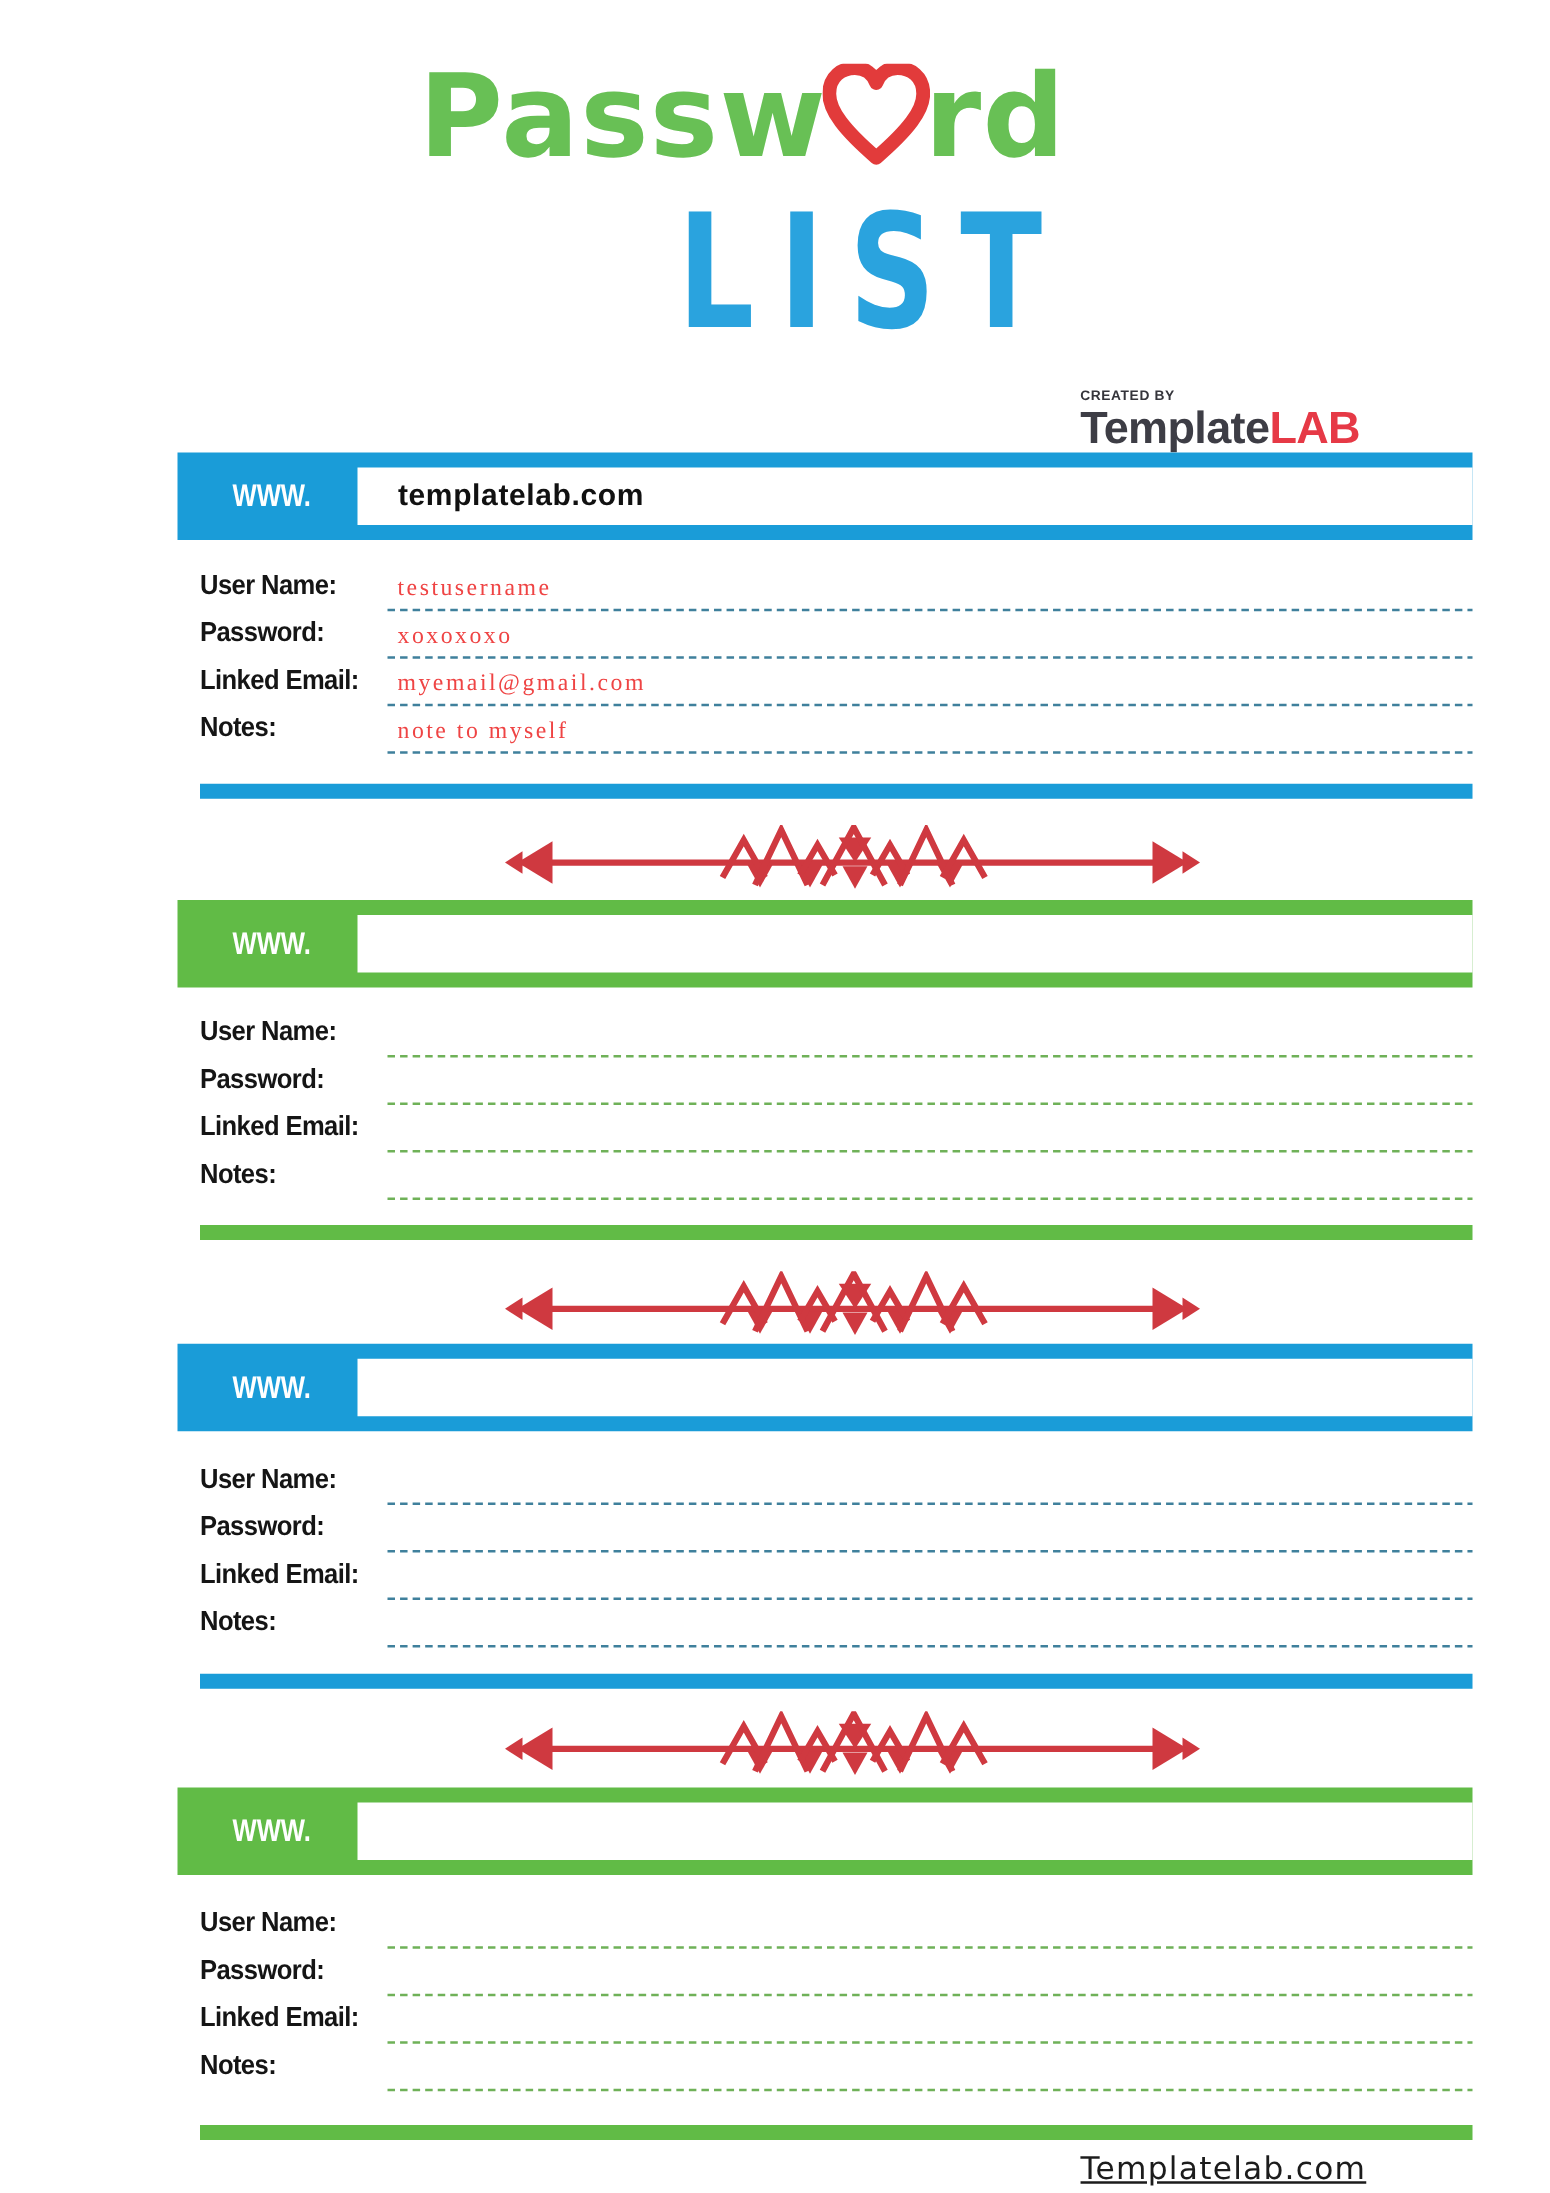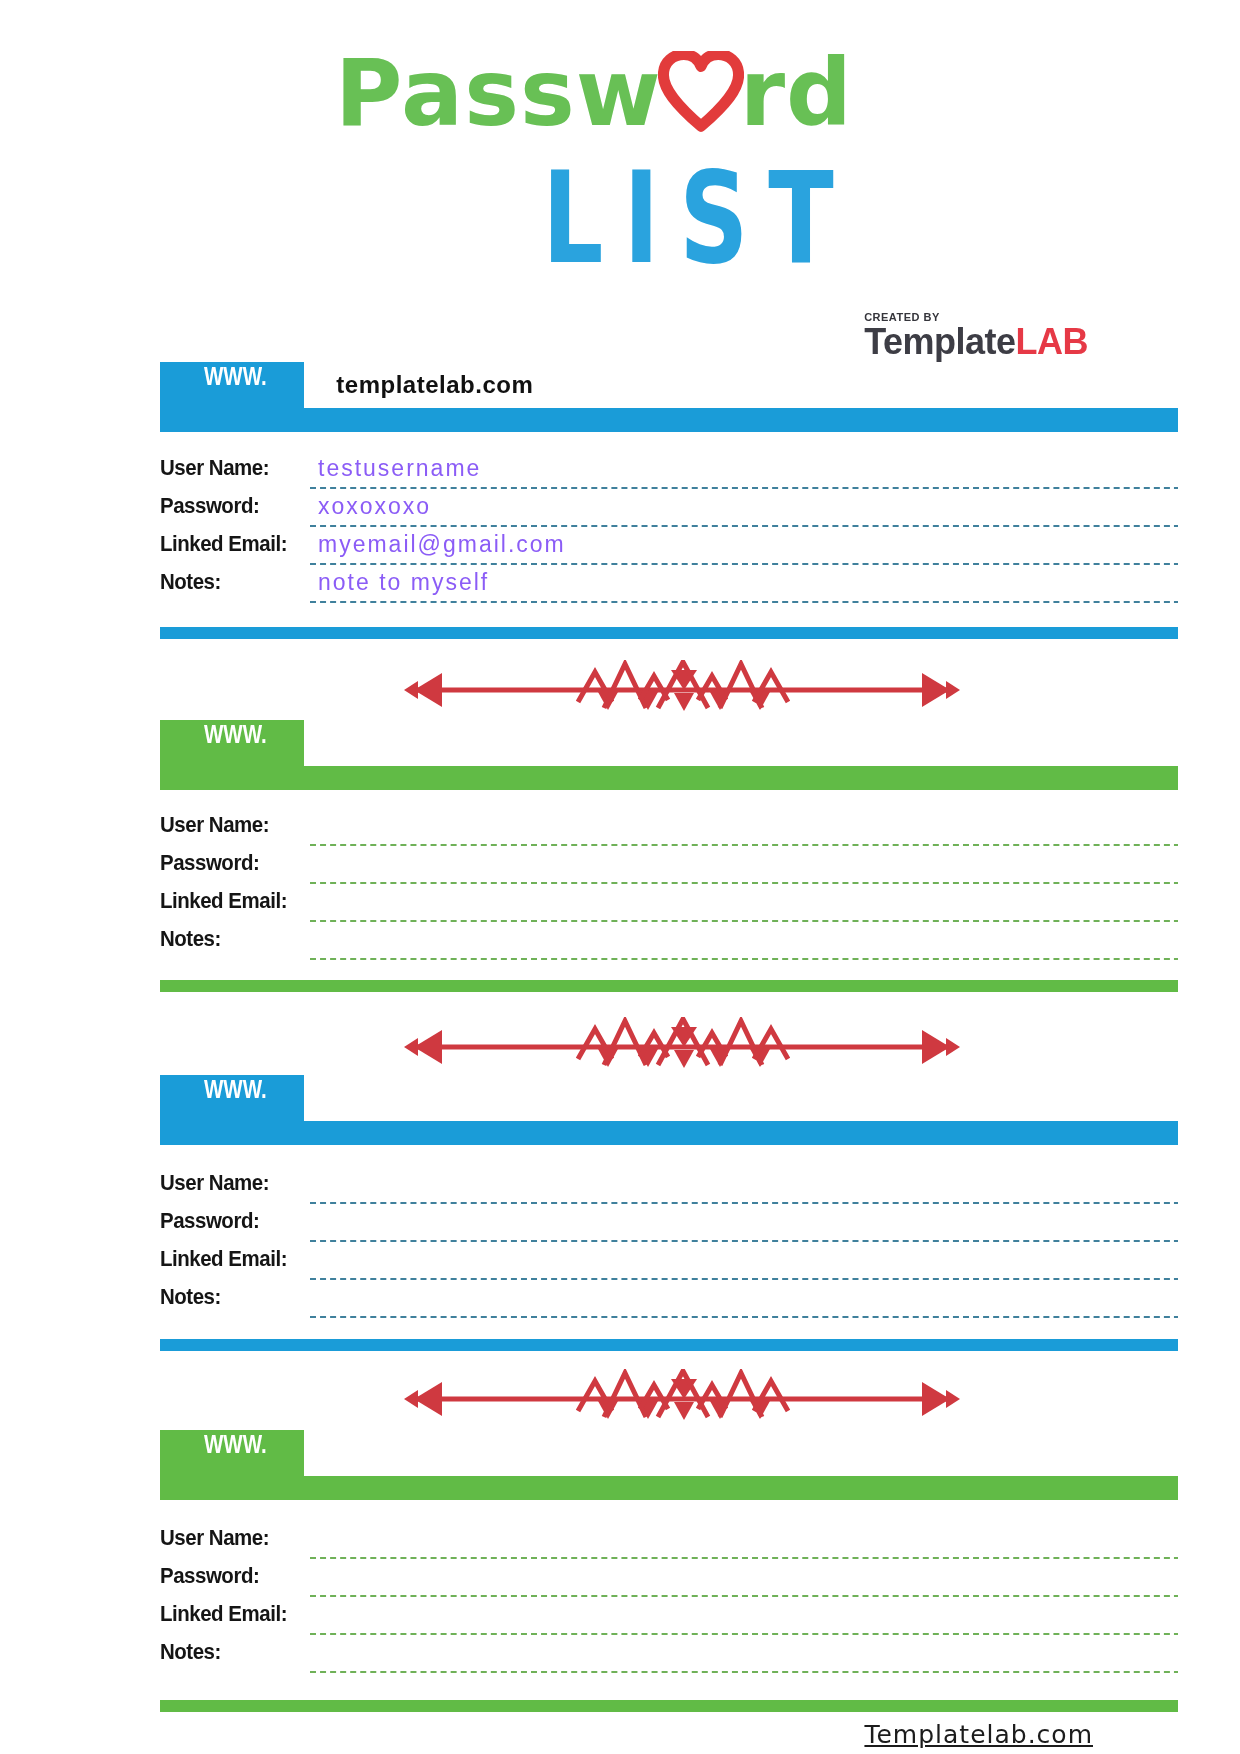--- a/index.html
+++ b/index.html
@@ -33,22 +33,22 @@
   .logo .created-by {
     display:block; font-size:11px; font-weight:bold; color:#35353b;
     letter-spacing:0.5px; margin-bottom:1px;
   }
   .logo .brand { font-size:36px; font-weight:bold; letter-spacing:-0.5px; }
   .logo .brand .p1 { color:#3d3d45; }
   .logo .brand .p2 { color:#e63946; }
 
   
   .www-bar {
-    left:98px; width:1067px; height:70px;
-    display:flex; align-items:flex-start;
+    left:80px; width:1067px; height:70px;
+    display:flex; align-items:center;
   }
   .www-bar.blue  { background:#1a9cd8; }
   .www-bar.green { background:#61bb46; }
   .www-label {
     margin-left:44px; color:#ffffff; font-weight:bold; font-size:25px;
     letter-spacing:0px; font-family:"Liberation Sans", sans-serif;
     transform:scaleX(0.82); transform-origin:left center; white-space:nowrap;
   }
   .www-input {
     margin-left:24px; width:911px; height:46px; background:#ffffff;
@@ -64,22 +64,22 @@
   }
   .field-label {
     width:150px; flex:0 0 150px; padding-bottom:8px;
     font-family:"Liberation Sans", sans-serif;
     font-size:22px; font-weight:bold; color:#151515; letter-spacing:-0.5px;
     transform:scaleX(0.93); transform-origin:left bottom; white-space:nowrap;
   }
   .field-value {
     flex:1 1 auto; padding:0 0 5px 8px; min-height:38px;
     display:flex; align-items:flex-end;
-    font-family:Liberation Sans, sans-serif;
-    font-size:23px; color:#8b5cf6; letter-spacing:2px; white-space:nowrap;
+    font-family:Liberation Serif, serif;
+    font-size:19px; color:#ef4444; letter-spacing:2px; white-space:nowrap;
   }
   .dash-blue  { border-bottom:2px dashed #3f809c; }
   .dash-green { border-bottom:2px dashed #6fb158; }
 
   
   .thin-bar { left:98px; width:1067px; height:12px; }
   .thin-bar.blue  { background:#1a9cd8; }
   .thin-bar.green { background:#61bb46; }
 
   

